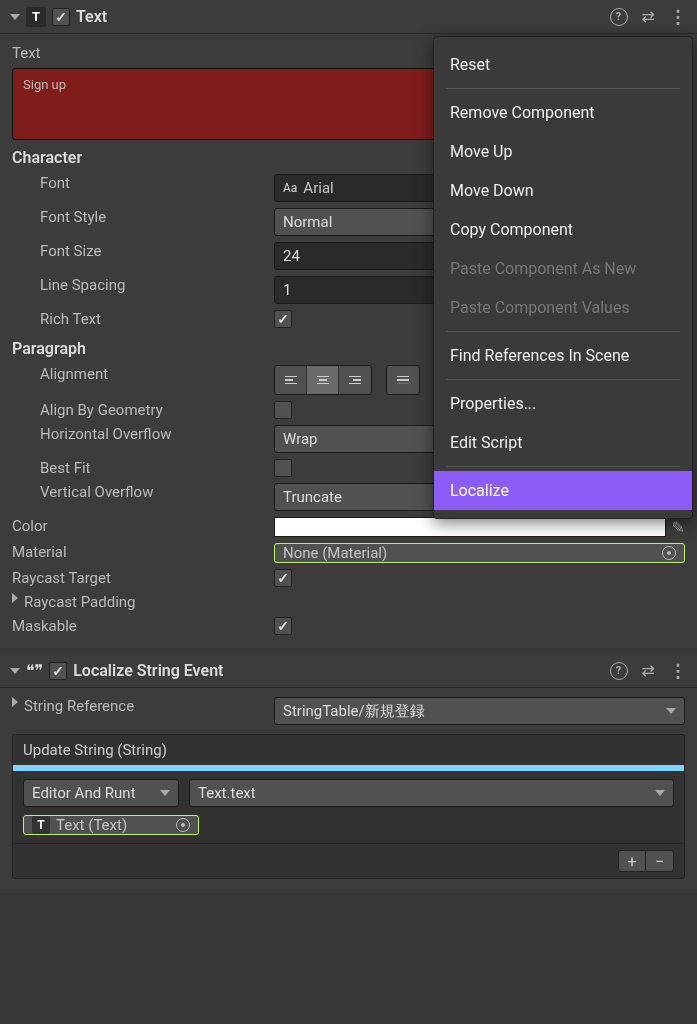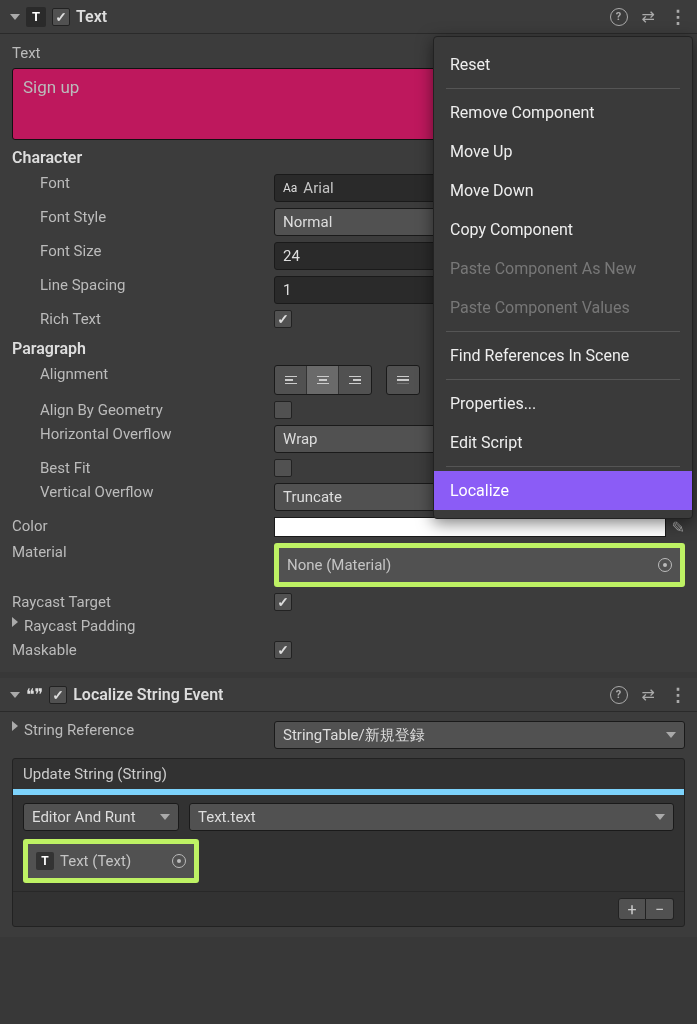--- a/index.html
+++ b/index.html
@@ -12,21 +12,21 @@
 .comp-icon.text{color:#fff;font-weight:bold;font-size:13px}
 .checkbox{width:18px;height:18px;border:1px solid #222;background:#515151;display:flex;align-items:center;justify-content:center;border-radius:2px}
 .checkbox.checked::after{content:"✓";color:#ddd;font-size:14px;font-weight:bold}
 .comp-title{flex:1;color:#ddd;font-weight:600;font-size:16px}
 .hdr-icons{display:flex;gap:14px;align-items:center;color:#aaa}
 .help-icon{width:18px;height:18px;border:1.5px solid #aaa;border-radius:50%;display:flex;align-items:center;justify-content:center;font-size:11px;font-weight:bold}
 .preset-icon{font-size:16px}
 .menu-icon{font-size:18px;font-weight:bold}
 .body{padding:6px 12px 10px 12px}
 .field-label{color:#bbb;font-size:15px;padding:4px 0}
-.text-area{background:#be185d;border:1px solid #111;border-radius:3px;padding:8px 10px;color:#bbb;font-size:17px;height:72px;margin-top:2px}
+.text-area{background:#7f1d1d;border:1px solid #111;border-radius:3px;padding:8px 10px;color:#bbb;font-size:13px;height:72px;margin-top:2px}
 .section-title{color:#ddd;font-weight:600;font-size:16px;padding:8px 0 4px 0}
 .row{display:flex;align-items:flex-start;padding:3px 0}
 .row .label{width:262px;color:#bbb;font-size:15px}
 .row .label.indent{padding-left:28px}
 .row .label.noindent{padding-left:0}
 .row .control{flex:1}
 .text-input{background:#2a2a2a;border:1px solid #1a1a1a;border-radius:3px;padding:4px 8px;color:#ddd;font-size:15px;width:100%;height:28px;display:flex;align-items:center}
 .dropdown{background:#515151;border:1px solid #1a1a1a;border-radius:3px;padding:4px 8px;color:#ddd;font-size:15px;width:100%;height:28px;display:flex;align-items:center;justify-content:space-between}
 .dropdown .arrow{width:0;height:0;border-left:5px solid transparent;border-right:5px solid transparent;border-top:6px solid #aaa}
 .font-field{display:flex;align-items:center;gap:6px;background:#2a2a2a;border:1px solid #1a1a1a;border-radius:3px;padding:4px 8px;height:28px}
@@ -34,21 +34,21 @@
 .align-group{display:flex;gap:14px}
 .align-btns{display:flex;background:#515151;border:1px solid #1a1a1a;border-radius:3px;overflow:hidden}
 .align-btn{width:32px;height:28px;display:flex;align-items:center;justify-content:center;border-right:1px solid #333}
 .align-btn:last-child{border-right:none}
 .align-btn.active{background:#6a6a6a}
 .align-lines{display:flex;flex-direction:column;gap:2px}
 .align-lines .ln{height:1.5px;background:#ccc}
 .color-field{display:flex;align-items:center;gap:6px}
 .color-swatch{flex:1;height:20px;background:#fff;border:1px solid #1a1a1a}
 .eyedrop{color:#aaa;font-size:16px}
-.obj-field{display:flex;align-items:center;background:#515151;border:5px solid #bef264;border-radius:3px;padding:4px 8px;height:44px;justify-content:space-between}
+.obj-field{display:flex;align-items:center;background:#515151;border:1px solid #bef264;border-radius:3px;padding:4px 8px;height:20px;justify-content:space-between}
 .obj-target{width:14px;height:14px;border:1.5px solid #bbb;border-radius:50%;display:flex;align-items:center;justify-content:center}
 .obj-target::after{content:"";width:4px;height:4px;background:#bbb;border-radius:50%}
 .loc-icon{color:#ddd;font-size:16px}
 .event-box{background:#323232;border:1px solid #222;border-radius:3px;margin-top:6px}
 .event-hdr{padding:6px 10px;color:#ccc;font-size:15px;border-bottom:6px solid #7dd3fc}
 .event-body{padding:8px 10px;display:flex;flex-direction:column;gap:8px}
 .event-row{display:flex;gap:10px}
 .event-row .dropdown{flex:0 0 156px}
 .event-row .obj-field{flex:1}
 .event-footer{display:flex;justify-content:flex-end;gap:0;padding:6px 10px;border-top:1px solid #282828}

